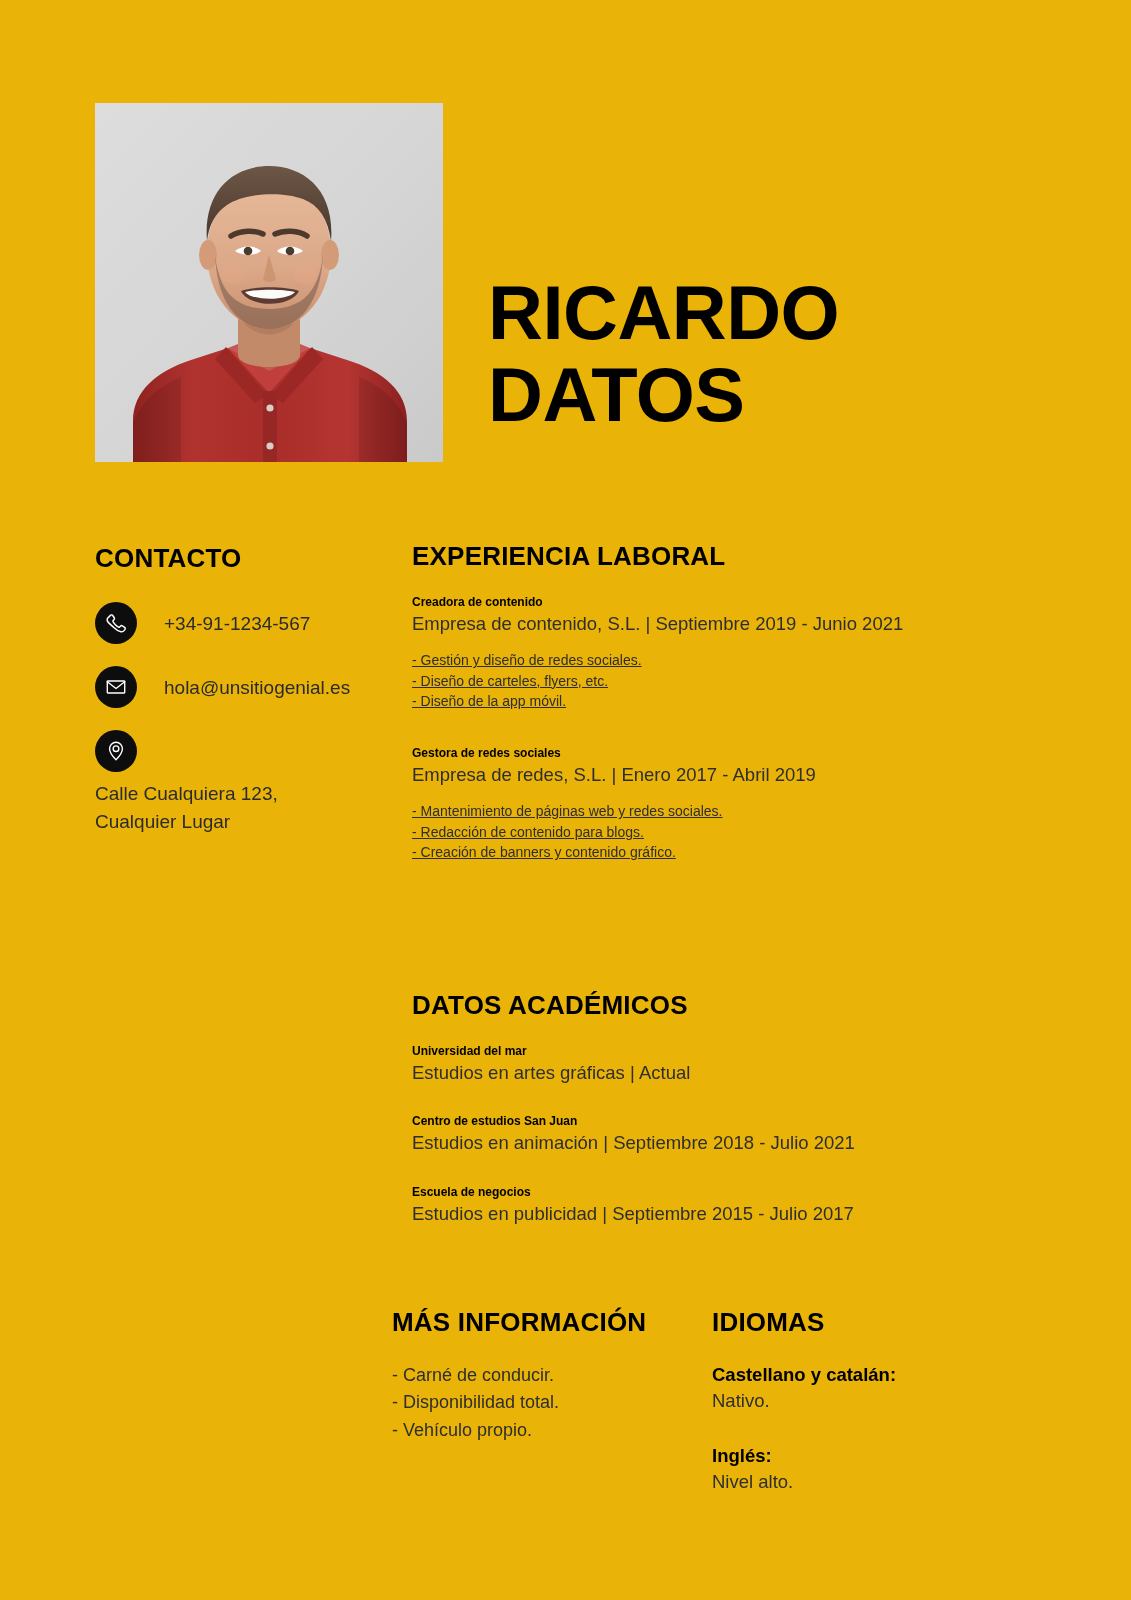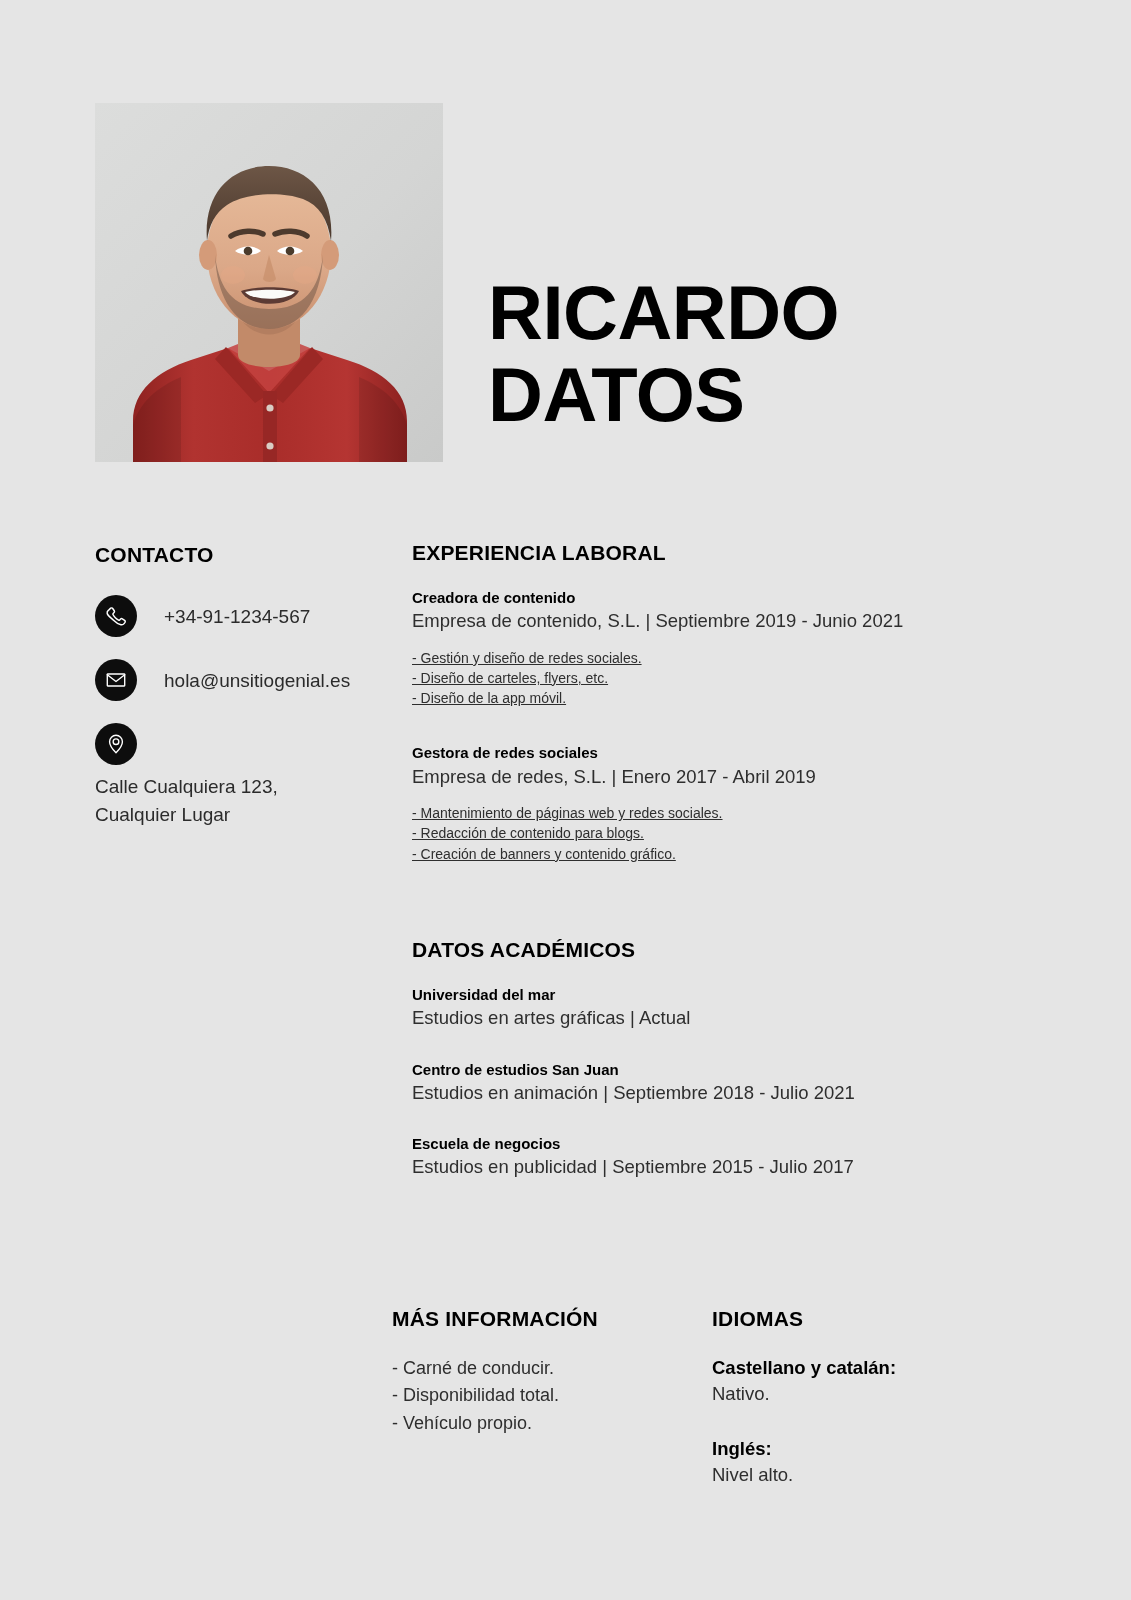--- a/index.html
+++ b/index.html
@@ -12,21 +12,21 @@
     height: 1600px;
     position: relative;
     font-family: "Liberation Sans", sans-serif;
     color: #1a1a1a;
     overflow: hidden;
   }
 
   .page {
     position: absolute;
     inset: 0;
-    background: #e5e5e5;
+    background: #eab308;
   }
 
   
   .photo {
     position: absolute;
     left: 95px;
     top: 103px;
     width: 348px;
     height: 359px;
     overflow: hidden;
@@ -45,21 +45,21 @@
     font-size: 76px;
     font-weight: bold;
     letter-spacing: -0.5px;
     line-height: 1.08;
     color: #000000;
     white-space: nowrap;
   }
 
   
   .sec-head {
-    font-size: 21px;
+    font-size: 26px;
     font-weight: bold;
     letter-spacing: 0.2px;
     color: #000000;
     margin: 0 0 22px 0;
   }
 
   
   .contact {
     position: absolute;
     left: 95px;
@@ -96,28 +96,28 @@
   
   .experience {
     position: absolute;
     left: 412px;
     top: 541px;
     width: 600px;
   }
   .academic {
     position: absolute;
     left: 412px;
-    top: 938px;
+    top: 990px;
     width: 600px;
   }
 
   .entry { margin-bottom: 26px; }
   .entry:last-child { margin-bottom: 0; }
   .entry-title {
-    font-size: 15px;
+    font-size: 12px;
     font-weight: bold;
     color: #000000;
     line-height: 1.42;
   }
   .entry-sub {
     font-size: 18.5px;
     color: #2e2e2e;
     line-height: 1.42;
   }
   .bullets {

